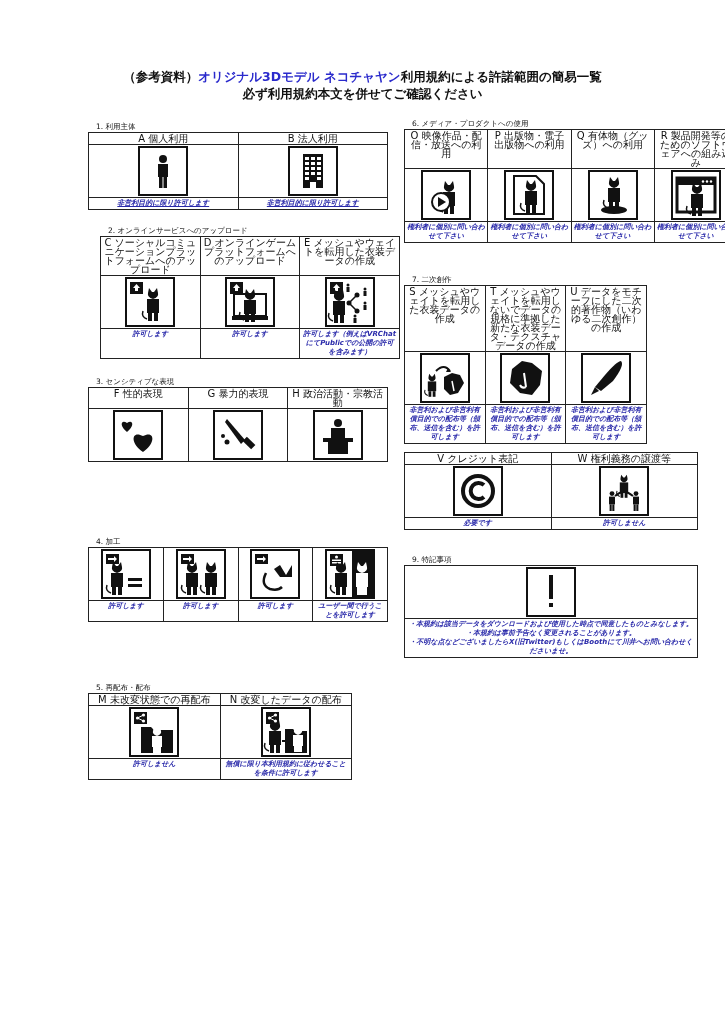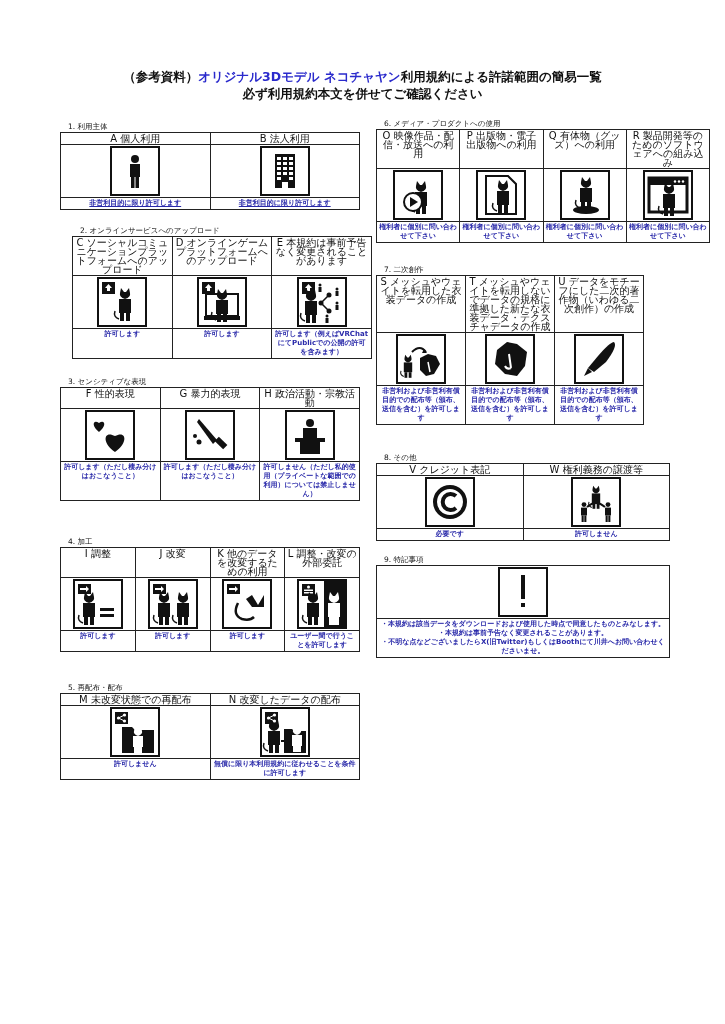--- a/index.html
+++ b/index.html
@@ -2,27 +2,27 @@
 <html><head>
 <meta charset="utf-8">
 <style>
   html, body { margin:0; padding:0; background:#ffffff; }
   body { width:725px; height:1024px; position:relative; overflow:hidden;
          font-family:"DejaVu Sans", "Liberation Sans", sans-serif; color:#111; }
   .title { position:absolute; left:0; width:725px; text-align:center; font-weight:bold; font-size:12.5px; }
   .title1 { top:69px; }
   .title2 { top:86px; }
   .title .blue { color:#2a2acc; }
-  .sec { position:absolute; }
+  .sec { position:absolute;margin-left:28px; }
   .sec-label { font-size:7.5px; height:11px; line-height:11px; padding-left:8px; }
   table.grid { border-collapse:collapse; table-layout:fixed; width:100%; }
   table.grid td { border:1.5px solid #222; padding:1px 2px; vertical-align:top; text-align:center; }
   td.hd { font-size:10px; line-height:9px; color:#111; }
   td.ic { height:auto; padding:4px 0; }
-  td.ft { font-size:7px; line-height:9px; color:#2a2aaa; font-weight:bold; }
+  td.ft { font-size:7px; line-height:9px; color:#2a2aaa; font-weight:bold;font-style:italic; }
   td.ft.u { text-decoration:underline; }
   .iconbox { width:46px; height:46px; border:2px solid #111; margin:0 auto; position:relative; background:#fff; }
   .iconbox svg { width:100%; height:100%; display:block; }
 </style>
 </head>
 <body>
 
 <div class="title title1">
   <span>（参考資料）</span><span class="blue">オリジナル3Dモデル ネコチャヤン</span><span>利用規約による許諾範囲の簡易一覧</span>
 </div>
@@ -110,21 +110,21 @@
     </table>
 </div>
 
 <div class="sec" style="left:60px; top:225px; width:300px;padding-left:12px;">
   <div class="sec-label">2. オンラインサービスへのアップロード</div>
   <table class="grid">
     <tbody>
         <tr>
       <td class="hd">C ソーシャルコミュニケーションプラットフォームへのアップロード</td>
       <td class="hd">D オンラインゲームプラットフォームへのアップロード</td>
-      <td class="hd">E 本規約は事前予告なく変更されることがあります</td>
+      <td class="hd">E メッシュやウェイトを転用した衣装データの作成</td>
     </tr>
     <tr>
       <td class="ic">
             <div class="iconbox">
               <svg viewBox="0 0 46 46">
                 <use href="#upbadge" x="3" y="3"></use>
                 <use href="#cat" x="26" y="28"></use>
               </svg>
             </div>
           </td>
@@ -200,39 +200,28 @@
             <div class="iconbox">
               <svg viewBox="0 0 46 46">
                 <circle cx="23" cy="11" r="4" fill="#111"></circle>
                 <rect x="16" y="16" width="14" height="10" fill="#111"></rect>
                 <rect x="8" y="26" width="30" height="4" fill="#111"></rect>
                 <rect x="13" y="30" width="20" height="12" fill="#111"></rect>
               </svg>
             </div>
           </td>
     </tr>
-    <tr>
-      <td class="ft">許可します（ただし棲み分けはおこなうこと）</td>
-      <td class="ft">許可します（ただし棲み分けはおこなうこと）</td>
-      <td class="ft">許可しません（ただし私的使用（プライベートな範囲での利用）については禁止しません）</td>
-    </tr>
   </tbody>
     </table>
 </div>
 
 <div class="sec" style="left:60px; top:536px; width:300px;">
   <div class="sec-label">4. 加工</div>
   <table class="grid">
     <tbody>
-        <tr>
-      <td class="hd">I 調整</td>
-      <td class="hd">J 改変</td>
-      <td class="hd">K 他のデータを改変するための利用</td>
-      <td class="hd">L 調整・改変の外部委託</td>
-    </tr>
     <tr>
       <td class="ic">
             <div class="iconbox">
               <svg viewBox="0 0 46 46">
                 <use href="#arrowbadge" x="3" y="3"></use>
                 <use href="#cat" x="14" y="30"></use>
                 <rect x="25" y="27" width="14" height="3" fill="#111"></rect>
                 <rect x="25" y="33" width="14" height="3" fill="#111"></rect>
               </svg>
             </div>
@@ -276,21 +265,21 @@
     <tr>
       <td class="ft">許可します</td>
       <td class="ft">許可します</td>
       <td class="ft">許可します</td>
       <td class="ft">ユーザー間で行うことを許可します</td>
     </tr>
   </tbody>
     </table>
 </div>
 
-<div class="sec" style="left:60px; top:682px; width:300px;">
+<div class="sec" style="left:60px; top:682px; width:264px;">
   <div class="sec-label">5. 再配布・配布</div>
   <table class="grid">
     <tbody>
         <tr>
       <td class="hd">M 未改変状態での再配布</td>
       <td class="hd">N 改変したデータの配布</td>
     </tr>
     <tr>
       <td class="ic">
             <div class="iconbox">
@@ -381,21 +370,21 @@
     <tr>
       <td class="ft">権利者に個別に問い合わせて下さい</td>
       <td class="ft">権利者に個別に問い合わせて下さい</td>
       <td class="ft">権利者に個別に問い合わせて下さい</td>
       <td class="ft">権利者に個別に問い合わせて下さい</td>
     </tr>
   </tbody>
     </table>
 </div>
 
-<div class="sec" style="left:376px; top:264px; width:268px;">
+<div class="sec" style="left:376px; top:274px; width:243px;">
   <div class="sec-label">7. 二次創作</div>
   <table class="grid">
     <tbody>
         <tr>
       <td class="hd">S メッシュやウェイトを転用した衣装データの作成</td>
       <td class="hd">T メッシュやウェイトを転用しないでデータの規格に準拠した新たな衣装データ・テクスチャデータの作成</td>
       <td class="hd">U データをモチーフにした二次的著作物（いわゆる二次創作）の作成</td>
     </tr>
     <tr>
       <td class="ic">
@@ -431,21 +420,20 @@
     <tr>
       <td class="ft">非営利および非営利有償目的での配布等（頒布、送信を含む）を許可します</td>
       <td class="ft">非営利および非営利有償目的での配布等（頒布、送信を含む）を許可します</td>
       <td class="ft">非営利および非営利有償目的での配布等（頒布、送信を含む）を許可します</td>
     </tr>
   </tbody>
     </table>
 </div>
 
 <div class="sec" style="left:376px; top:452px; width:294px;">
-  <div class="sec-label">8. その他</div>
   <table class="grid">
     <tbody>
         <tr>
       <td class="hd">V クレジット表記</td>
       <td class="hd">W 権利義務の譲渡等</td>
     </tr>
     <tr>
       <td class="ic">
             <div class="iconbox">
               <svg viewBox="0 0 46 46">

